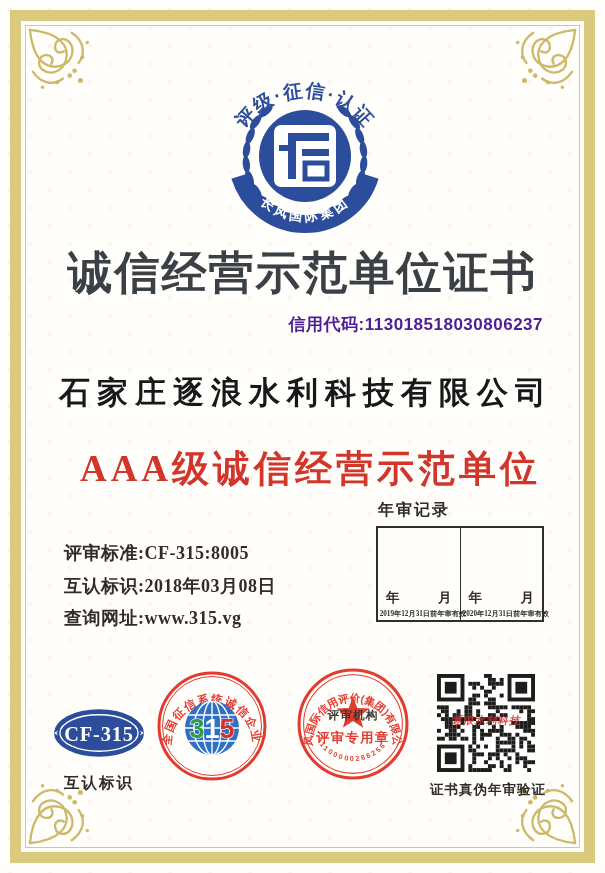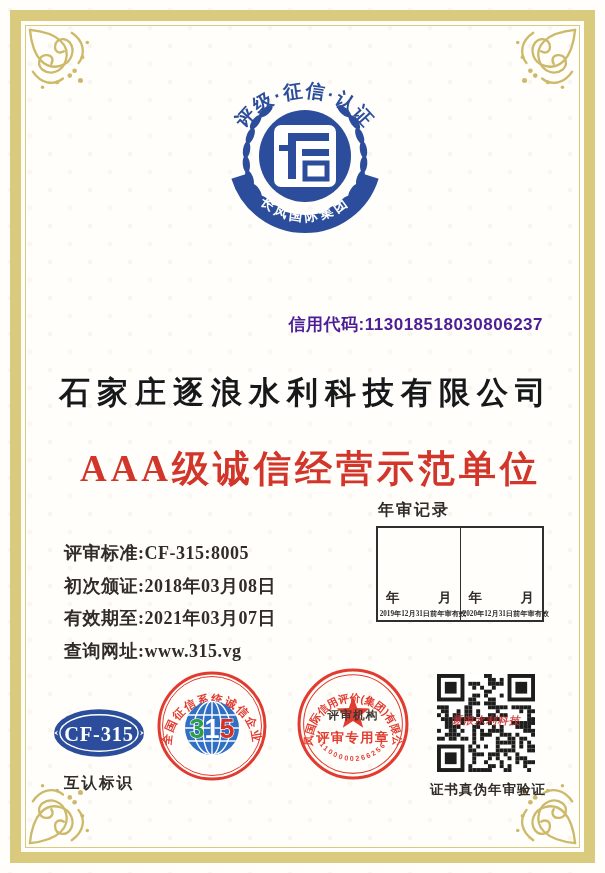--- a/index.html
+++ b/index.html
@@ -153,28 +153,28 @@
       <rect x="84" y="75" width="9" height="6" fill="#2b4d9b"></rect>
       <rect x="107" y="79" width="27" height="7" fill="#2b4d9b"></rect>
       <rect x="110" y="93" width="22" height="16" fill="none" stroke="#2b4d9b" stroke-width="5"></rect>
     </g>
     <path d="M 45 106 A 68 68 0 0 0 175 106" fill="none" stroke="#2b4d9b" stroke-width="18"></path>
     <text font-size="13.5" font-weight="bold" fill="#ffffff" letter-spacing="3" font-family="Liberation Sans, sans-serif">
       <textPath href="#arcBannerText" startOffset="50%" text-anchor="middle">长凤国际集团</textPath>
     </text>
   </svg>
 
+  <div class="title">诚信经营示范单位证书</div>
   <div class="credit-code">信用代码:113018518030806237</div>
   <div class="company">石家庄逐浪水利科技有限公司</div>
   <div class="rating">AAA级诚信经营示范单位</div>
 
   <div class="details">
     <div>评审标准:CF-315:8005</div>
-    <div>初次颁证:2018年03月08日</div>
-    <div>有效期至:2021年03月07日</div>
+    <div>互认标识:2018年03月08日</div>
     <div>查询网址:www.315.vg</div>
   </div>
 
   <div class="annual">
     <div class="annual-title">年审记录</div>
     <div class="annual-table">
       <div class="annual-cell">
         <div class="annual-ym">
           <span>年</span>
           <span>月</span>

